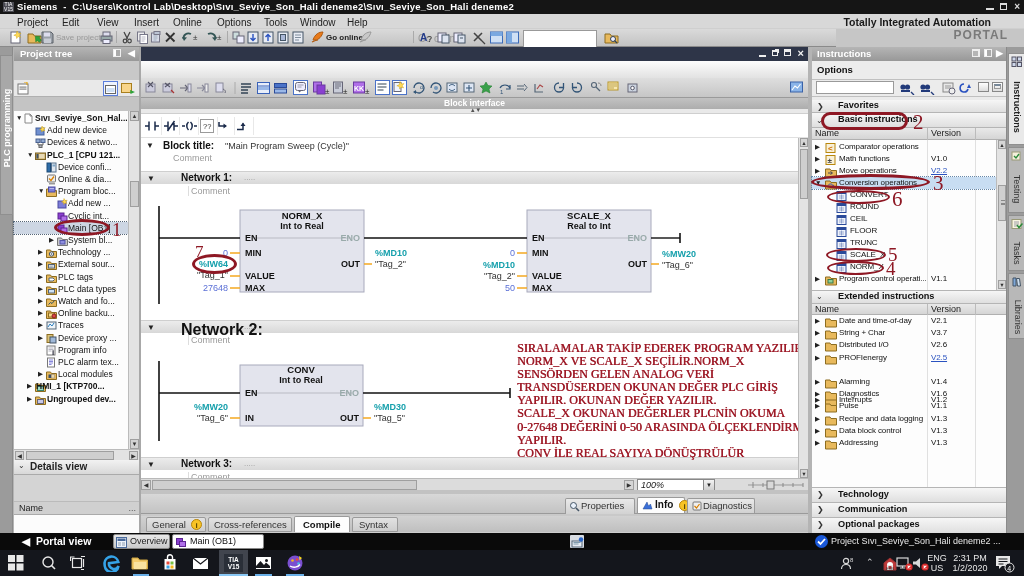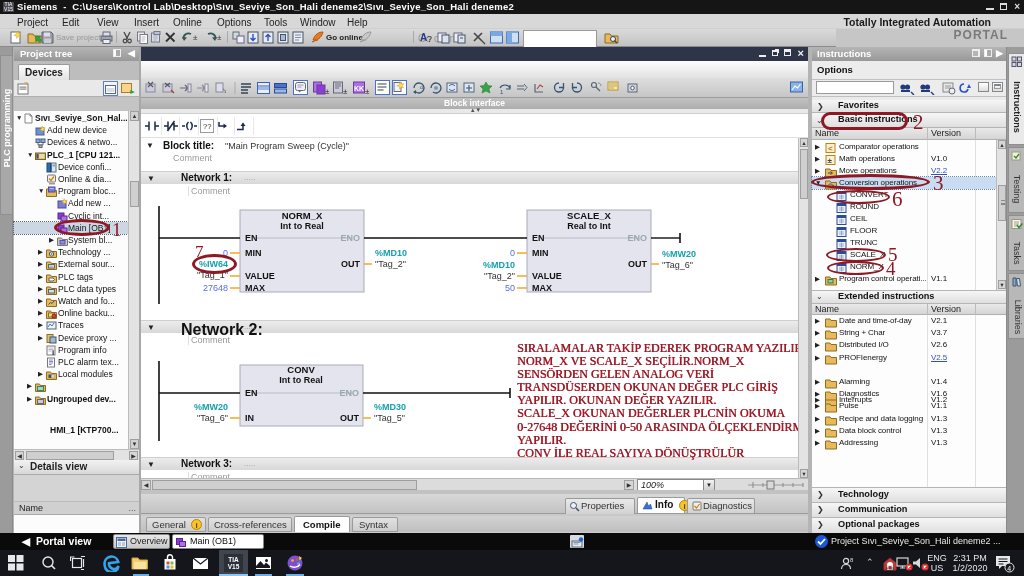--- a/index.html
+++ b/index.html
@@ -186,23 +186,20 @@
   <div class="abs" id="lstrip">
     <div class="vtab"></div>
     <div class="vtxt">PLC programming</div>
   </div>
   <div class="abs" id="ptree">
     <div class="phdr" style="top:0;">
         <span style="position:absolute;left:6px;top:1px;">Project tree</span>
       <span style="position:absolute;right:18px;top:2px;width:8px;height:8px;border:1px solid #eee;background:linear-gradient(90deg,#fff 40%,#aaa 40%);"></span>
       <span style="position:absolute;right:4px;top:1px;font-size:9px;">◀</span>
     </div>
-    <div class="abs" style="left:0;top:14px;width:125px;height:19px;background:#bdbdbd;">
-      <div class="abs" style="left:4px;top:3px;width:52px;height:16px;background:linear-gradient(#fdfdfd,#e3e3e3);border:1px solid #9a9a9a;border-bottom:none;border-radius:2px 2px 0 0;font-size:10px;font-weight:bold;color:#222;text-align:center;line-height:15px;">Devices</div>
-    </div>
     <div class="abs" style="left:0;top:33px;width:125px;height:17px;background:#e9e9e9;border-bottom:1px solid #b0b0b0;">
       <svg class="abs" style="left:3px;top:2px;" width="13" height="13">
           <rect x="1" y="2" width="10" height="10" fill="#fdfdfd" stroke="#777"></rect>
           <rect x="2.5" y="4.5" width="7" height="1.2" fill="#888"></rect>
           <rect x="2.5" y="6.5" width="7" height="1.2" fill="#888"></rect>
           <path d="M7 0 l3 0 0 3" stroke="#e7a200" fill="none"></path>
         </svg>
       <div class="abs" style="left:89px;top:1px;width:15px;height:15px;border:1px solid #5a7edc;background:#eef3fd;"><svg width="13" height="13">
             <rect x="1.5" y="2.5" width="10" height="8" fill="#fff" stroke="#666"></rect>
             <rect x="2.5" y="5" width="8" height="4" fill="#cfe0f5"></rect>
@@ -391,21 +388,21 @@
             <rect x="5.5" y="5.5" width="3" height="3.5" fill="#e7d9b5" stroke="#777" stroke-width=".4"></rect>
           </svg>
           <span style="left:44px;">Local modules</span>
         </div>
       <div class="trow" style="top:269px;">
           <i class="ar" style="left:13px;">▶</i>
           <svg class="ic" style="left:21px;" width="11" height="11">
             <path d="M0.5 3 h4 l1 1.5 h5 v6 h-10 z" fill="#e8b95c" stroke="#8d6d20"></path>
             <rect x="2.5" y="5.5" width="6" height="4" fill="#9fd8c8" stroke="#38806a"></rect>
           </svg>
-          <b style="left:36px;margin-top:44px;">HMI_1 [KTP700...</b>
+          <b style="left:22px;">HMI_1 [KTP700...</b>
         </div>
       <div class="trow" style="top:282px;">
           <i class="ar" style="left:13px;">▶</i>
           <svg class="ic" style="left:21px;" width="11" height="11">
             <path d="M0.5 3 h4 l1 1.5 h5 v6 h-10 z" fill="#e8b95c" stroke="#8d6d20"></path>
             <rect x="2.5" y="5.5" width="6" height="4" fill="#c8c8e8" stroke="#667"></rect>
           </svg>
           <b style="left:33px;">Ungrouped dev...</b>
         </div>
     </div>
@@ -804,21 +801,21 @@
               <text x="3" y="9" font-size="8" fill="#d07000" font-weight="bold">&lt;</text>
             </svg></span>
           <span style="left:27px;">Comparator operations</span>
         </div>
       <div class="irow" style="top:13px;">
           <i class="ar" style="left:3px;">▶</i>
           <span class="icw" style="left:13px;"><svg class="ic" width="12" height="12">
               <rect x="1" y="1.5" width="9" height="9" fill="#f8f0d8" stroke="#b8860b"></rect>
               <text x="2.5" y="9" font-size="8" fill="#444" font-weight="bold">±</text>
             </svg></span>
-          <span style="left:27px;">Math operations</span>
+          <span style="left:27px;">Math functions</span>
           <span style="left:119px;">V1.0</span>
         </div>
       <div class="irow" style="top:25px;">
           <i class="ar" style="left:3px;">▶</i>
           <span class="icw" style="left:13px;"><svg class="ic" width="12" height="12">
               <path d="M0.5 3 h4.5 l1 1.5 h5.5 v6.5 h-11 z" fill="#e8b95c" stroke="#8d6d20"></path>
               <path d="M3 7 h4 M5.5 5.5 l2 1.5 -2 1.5" stroke="#445" fill="none"></path>
             </svg></span>
           <span style="left:27px;">Move operations</span>
           <span style="left:119px;"><u style="color:#2a52c0;">V2.2</u></span>

